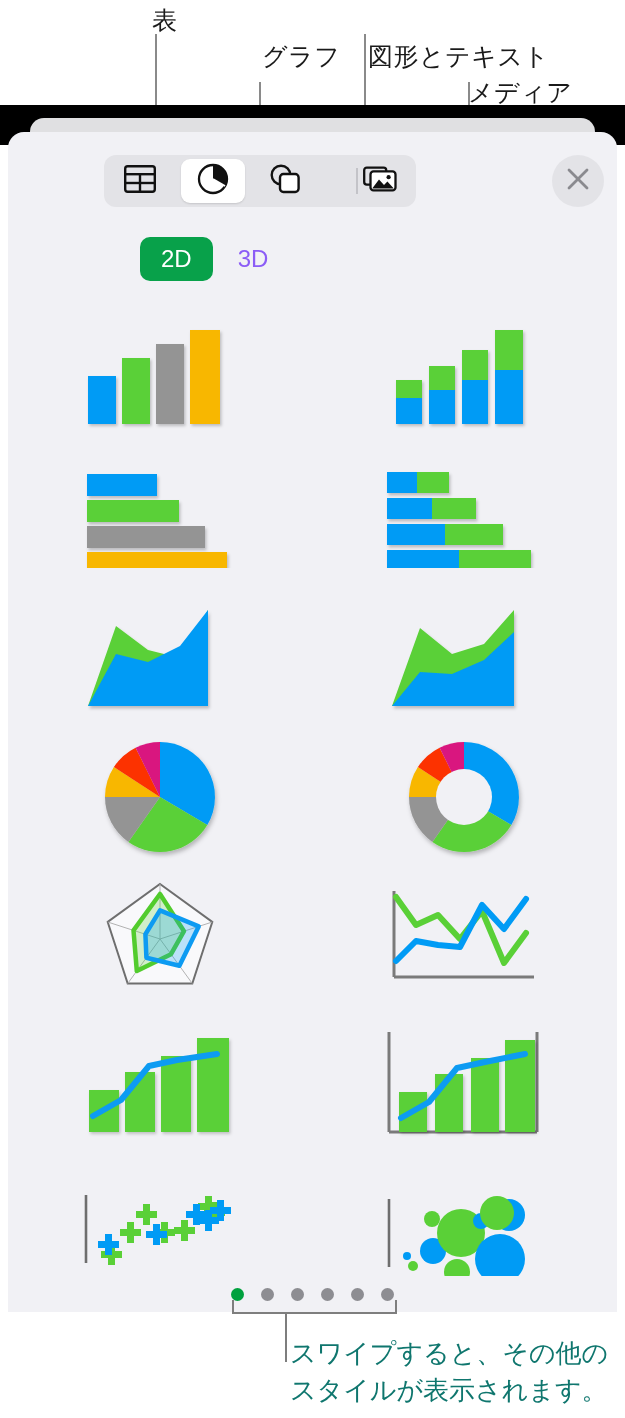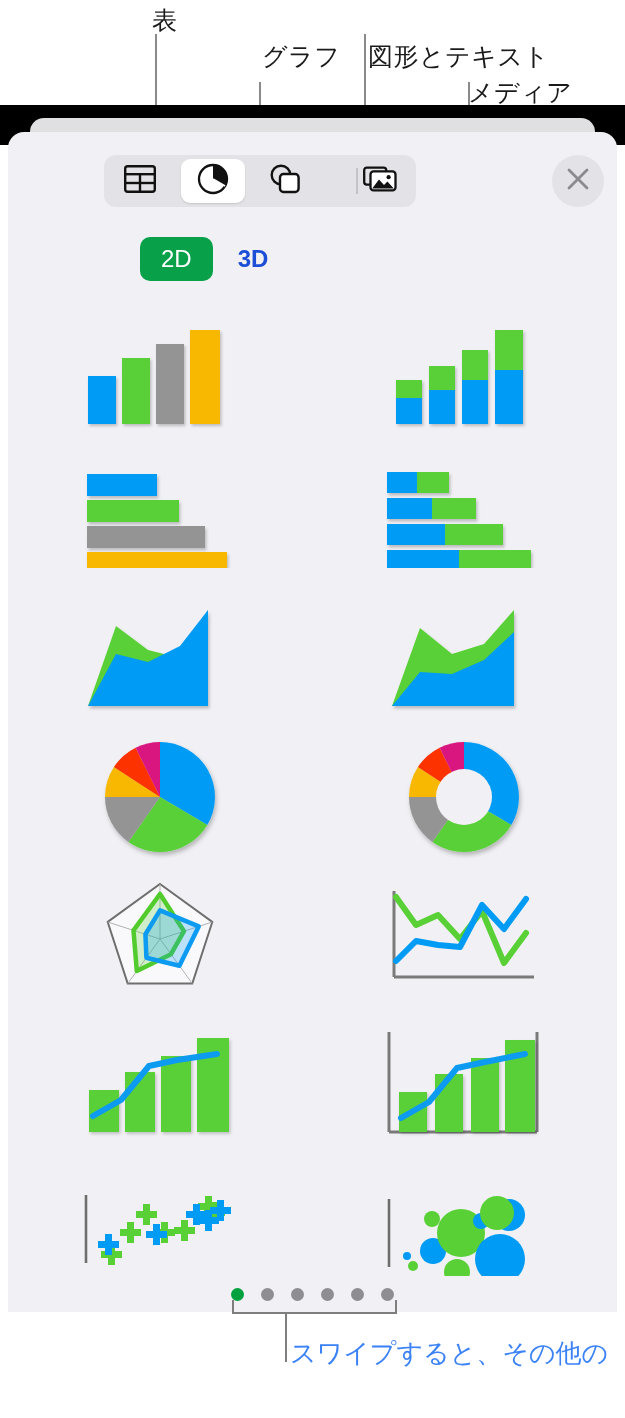--- a/index.html
+++ b/index.html
@@ -84,25 +84,24 @@
   }
 
   
   .tabs {
     position: absolute;
     left: 140px; top: 237px;
     display: flex; align-items: center; gap: 4px;
   }
   .tab {
     font-size: 24px;
-    color: #1d4ed8;
+    color: #8b5cf6;
     padding: 8px 21px;
     border-radius: 10px;
     white-space: nowrap;
-    font-weight: bold;
   }
   .tab.active { background: #08a14a; color: #ffffff; font-weight: 500; }
 
   
   .grid {
     position: absolute;
     left: 8px; top: 300px;
     width: 609px;
     display: flex; flex-wrap: wrap;
   }
@@ -133,21 +132,21 @@
     position: absolute;
     left: 285px; top: 1314px;
     width: 2px; height: 48px;
     background: #7e7e7e;
   }
   .bottom-caption {
     position: absolute;
     left: 290px; top: 1335px;
     font-size: 26px;
     line-height: 37px;
-    color: #3b82f6;
+    color: #0f766e;
     white-space: nowrap;
   }
 </style>
 </head>
 <body>
 
 <div id="root">
 
   <div class="callout-label" style="left:152px; top:4px;">表</div>
   <div class="leader" style="left:155px; top:34px; height:129px;"></div>
@@ -478,15 +477,16 @@
     <div class="dot"></div>
     <div class="dot"></div>
     <div class="dot"></div>
     <div class="dot"></div>
   </div>
 
   <div class="bracket"></div>
   <div class="bottom-leader"></div>
   <div class="bottom-caption">
     <div>スワイプすると、その他の</div>
+    <div>スタイルが表示されます。</div>
   </div>
 
 </div>
 
 </body></html>

